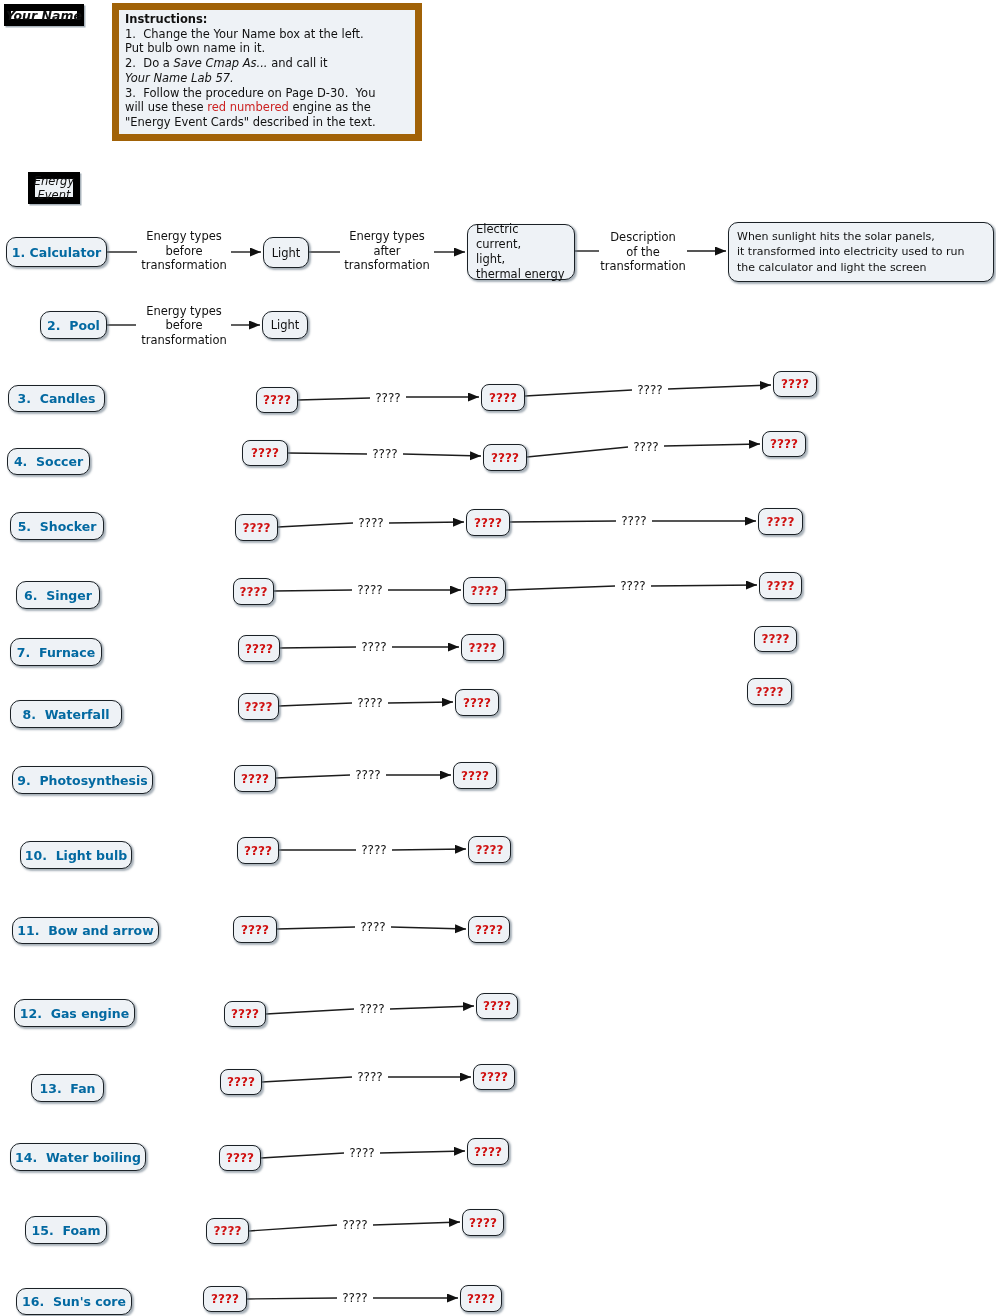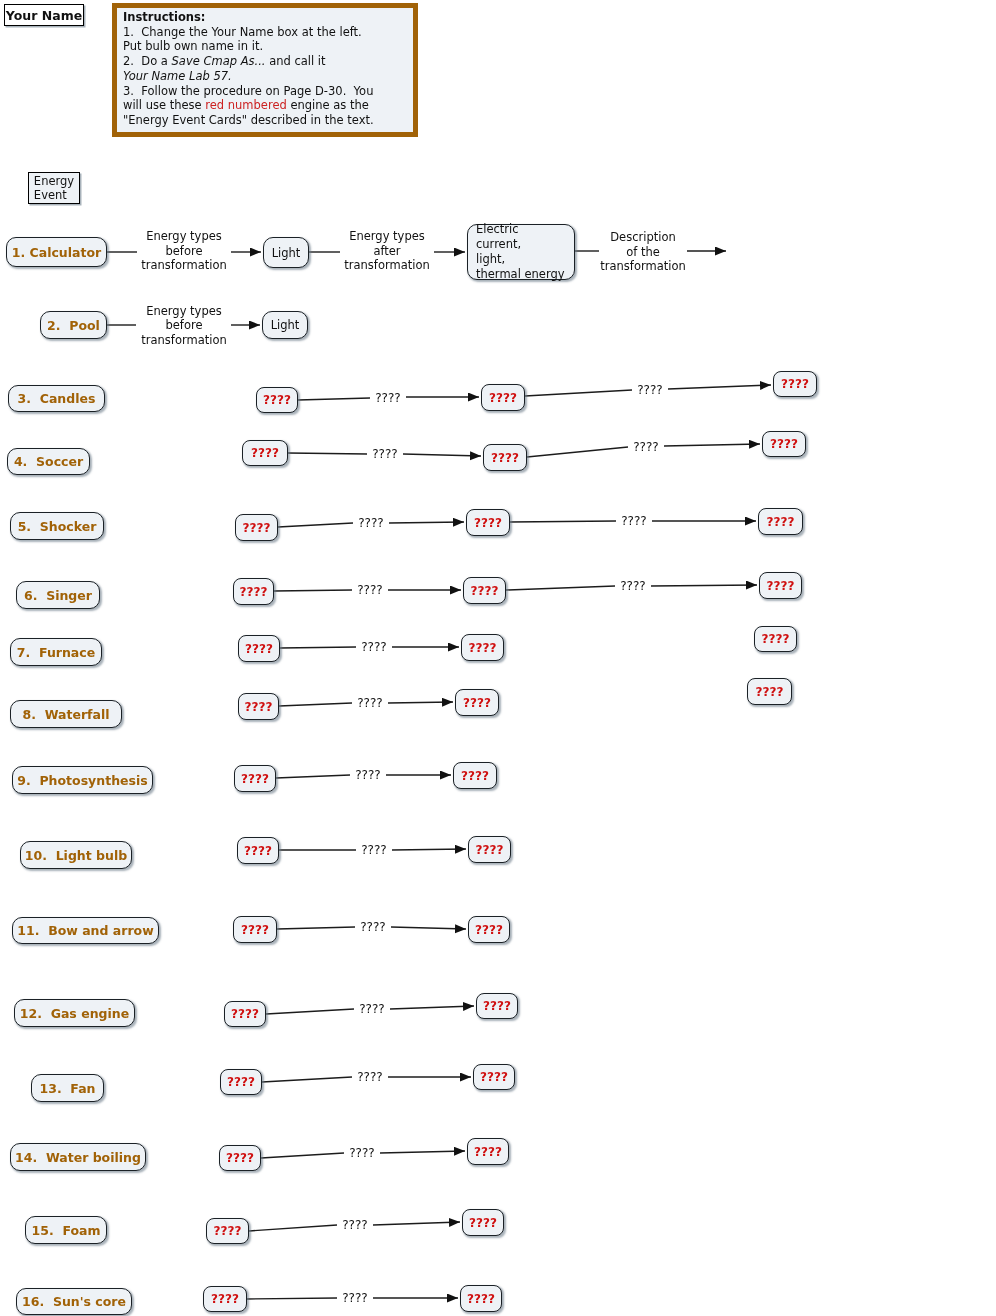--- a/index.html
+++ b/index.html
@@ -1,40 +1,40 @@
 <!DOCTYPE html>
 <html><head>
 <meta charset="utf-8">
 <style>
   html,body{margin:0;padding:0;background:#fff;}
   #canvas{position:relative;width:996px;height:1316px;background:#fff;overflow:hidden;
           font-family:"DejaVu Sans","Liberation Sans",sans-serif;color:#111;}
   #wires{position:absolute;left:0;top:0;z-index:1;}
   .n{position:absolute;box-sizing:border-box;z-index:2;}
   
-  .rect{background:#eef2f6;border:1px solid #000000;box-shadow:1.5px 1.5px 0 #a9b3bb;
-        display:flex;align-items:center;justify-content:center;}
+  .rect{background:#eef2f6;border:7px solid #000000;box-shadow:1.5px 1.5px 0 #a9b3bb;
+        display:flex;align-items:center;justify-content:center;text-align:center;font-style:italic;}
   .your{background:#ffffff;font-weight:bold;font-size:12.5px;white-space:pre;}
   .ee{font-size:11.5px;line-height:14px;white-space:pre-line;}
   
   .rb{background:#eef2f6;border:1.3px solid #1b2126;border-radius:10px;
       box-shadow:1.2px 1.6px 2px rgba(110,125,138,.6);
       display:flex;align-items:center;justify-content:center;text-align:center;}
-  .ev{color:#a16207;font-weight:bold;font-size:12.5px;white-space:pre;}
+  .ev{color:#0369a1;font-weight:bold;font-size:12.5px;white-space:pre;}
   .qb{color:#cf1010;font-weight:600;font-size:12px;border-radius:8px;}
   
   .ql{position:absolute;z-index:2;font-size:12px;color:#111;text-align:center;white-space:pre;}
   .lab{position:absolute;z-index:2;font-size:11.5px;line-height:14.6px;text-align:center;
        white-space:pre-line;color:#111;display:flex;align-items:center;justify-content:center;}
   .lft{justify-content:flex-start;text-align:left;white-space:pre-line;
        font-size:11.5px;line-height:15px;padding:0 8px;}
   .desc{font-size:11px;line-height:15.5px;}
   
   .instr{position:absolute;z-index:2;left:112px;top:3px;width:284px;background:#eef2f6;
-         border:5px solid #a16207;padding:2px 6px 4px 6px;font-size:11.5px;line-height:14.7px;}
+         border:7px solid #a16207;padding:2px 6px 4px 6px;font-size:11.5px;line-height:14.7px;}
   .iline{white-space:pre;}
   .ittl{font-weight:bold;}
   .it{font-style:italic;}
   .redtx{color:#cc2222;}
 </style>
 </head>
 <body>
 
 <div id="canvas">
 
@@ -131,20 +131,23 @@
   <div class="n rb" style="left:263px;top:237px;width:46px;height:31px;font-size:11.5px">Light</div>
   <div class="lab" style="left:341px;top:228px;width:92px;height:46px">Energy types
 after
 transformation</div>
   <div class="n rb lft" style="left:467px;top:224px;width:108px;height:56px">Electric current,
 light,
 thermal energy</div>
   <div class="lab" style="left:600px;top:230px;width:86px;height:44px">Description
 of the
 transformation</div>
+  <div class="n rb lft desc" style="left:728px;top:222px;width:266px;height:60px">When sunlight hits the solar panels,
+it transformed into electricity used to run
+the calculator and light the screen</div>
 
   <div class="n rb ev" style="left:40px;top:311px;width:67px;height:28px">2.  Pool</div>
   <div class="lab" style="left:138px;top:303px;width:92px;height:45px">Energy types
 before
 transformation</div>
   <div class="n rb" style="left:262px;top:311px;width:46px;height:28px;font-size:11.5px">Light</div>
 
   <div class="n rb ev" style="left:8px;top:385px;width:97px;height:27px">3.  Candles</div>
   <div class="n rb ev" style="left:7px;top:448px;width:83px;height:27px">4.  Soccer</div>
   <div class="n rb ev" style="left:10px;top:512px;width:94px;height:28px">5.  Shocker</div>

